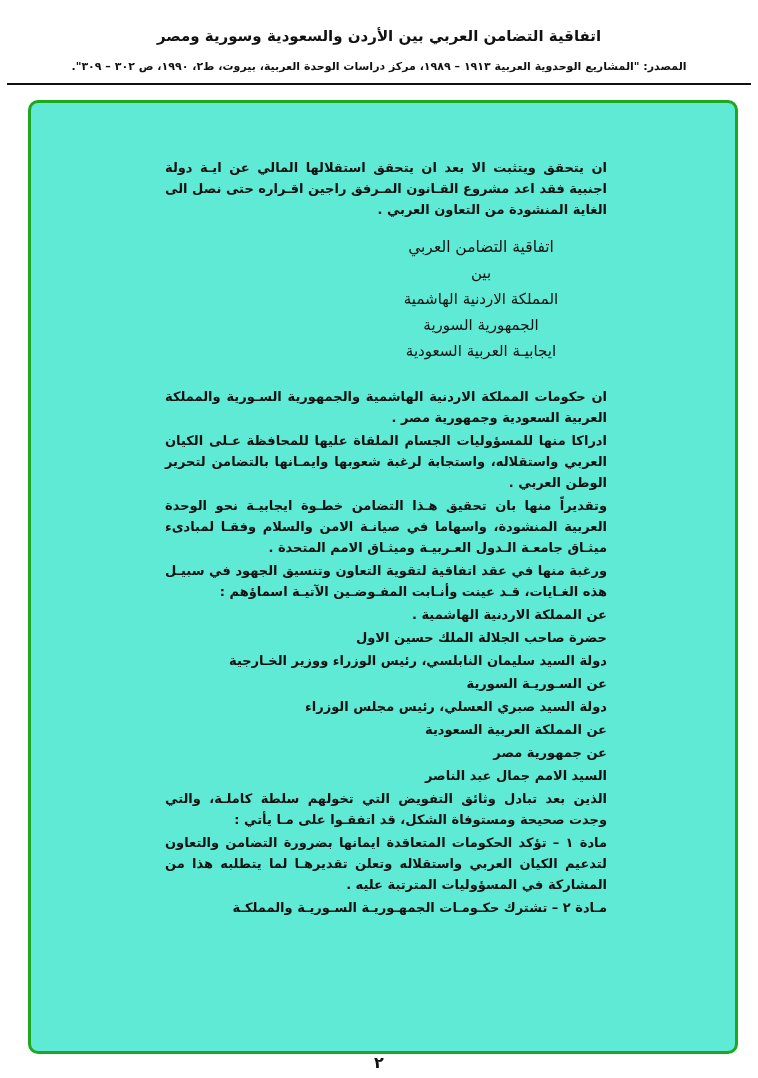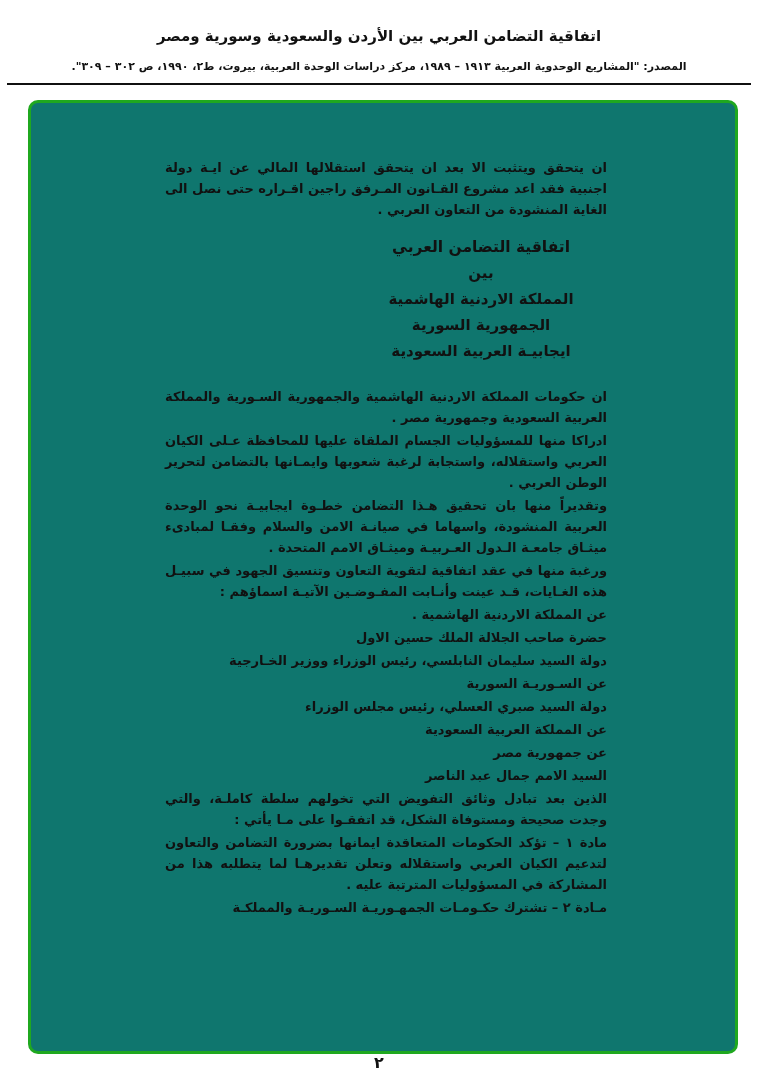--- a/index.html
+++ b/index.html
@@ -23,40 +23,40 @@
   
   .green-box {
     position: absolute;
     top: 100px;
     left: 28px;
     width: 704px;
     height: 948px;
     border: 3px solid #1fa81f;
     border-radius: 10px;
     overflow: hidden;
-    background: #0f766e;
+    background: #5eead4;
   }
 
   .content {
     direction: rtl;
     text-align: justify;
     padding: 54px 128px 0 134px;
     font-size: 13px;
     font-weight: 700;
     line-height: 21px;
   }
 
   .content p { margin: 0 0 2px 0; }
 
   .title-block {
     text-align: center;
     padding-left: 190px; 
     margin: 14px 0 22px 0;
   }
-  .doc-heading { font-size: 15px; font-weight: 700; line-height: 26px; }
+  .doc-heading { font-size: 15px; font-weight: 400; line-height: 26px; }
   .doc-heading.main { font-size: 15.5px; }
 
   .page-number {
     position: absolute;
     bottom: 6px;
     left: 0;
     width: 100%;
     text-align: center;
     font-size: 16px;
     font-weight: 700;

